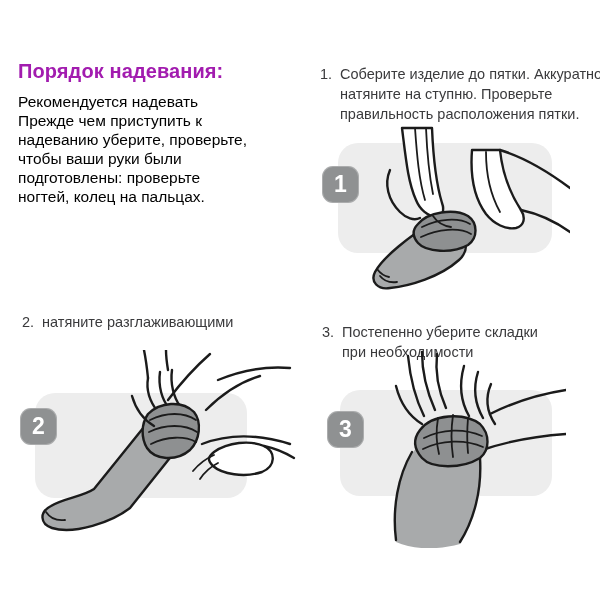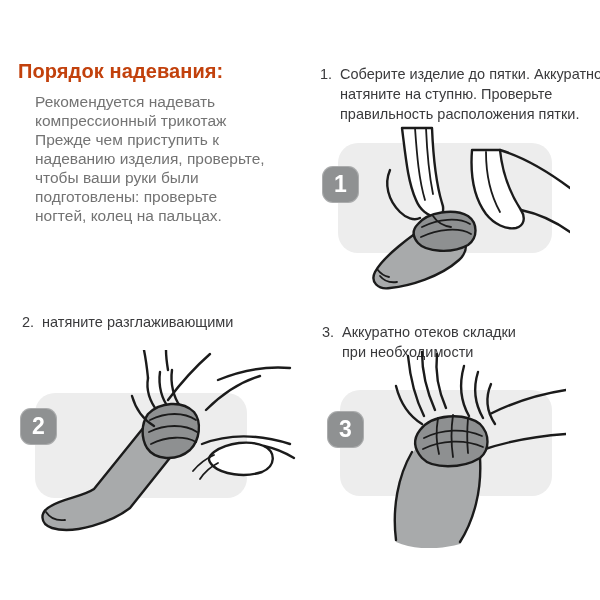--- a/index.html
+++ b/index.html
@@ -2,25 +2,25 @@
 <html><head>
 <meta charset="utf-8">
 <style>
   html,body{margin:0;padding:0;background:#fff;}
   #sheet{
     position:relative;width:600px;height:600px;background:#fff;overflow:hidden;
     font-family:"Liberation Sans","DejaVu Sans",sans-serif;
   }
   .title{
     position:absolute;left:18px;top:60px;margin:0;
-    font-size:20px;font-weight:700;color:#c2410c;letter-spacing:0.1px;
+    font-size:20px;font-weight:700;color:#a21caf;letter-spacing:0.1px;
   }
   .intro{
-    position:absolute;left:35px;top:92px;width:280px;
-    font-size:15.5px;line-height:19px;color:#737373;
+    position:absolute;left:18px;top:92px;width:280px;
+    font-size:15.5px;line-height:19px;color:#000000;
   }
   .intro span{display:block;white-space:nowrap;}
   .cap{
     position:absolute;display:flex;gap:7px;
     font-size:14.5px;line-height:20px;color:#3a3a3c;
   }
   .cap .num{min-width:13px;}
   .cap .lines span{display:block;white-space:nowrap;}
   .fig{position:absolute;}
   .panel{position:absolute;background:#ededed;border-radius:20px;z-index:1;}
@@ -40,23 +40,22 @@
 </style>
 </head>
 <body>
 
 <div id="sheet">
 
   <h1 class="title">Порядок надевания:</h1>
 
   <div class="intro">
     <span>Рекомендуется надевать</span>
-    <span>компрессионный трикотаж</span>
     <span>Прежде чем приступить к</span>
-    <span>надеванию изделия, проверьте,</span>
+    <span>надеванию уберите, проверьте,</span>
     <span>чтобы ваши руки были</span>
     <span>подготовлены: проверьте</span>
     <span>ногтей, колец на пальцах.</span>
   </div>
 
   <div class="cap" style="left:320px;top:64px;">
     <span class="num">1.</span>
     <span class="lines">
       <span>Соберите изделие до пятки. Аккуратно</span>
       <span>натяните на ступню. Проверьте</span>
@@ -138,21 +137,21 @@
       </g>
     </svg>
     <div class="badge" style="left:12px;top:58px;">
       <span>2</span>
     </div>
   </div>
 
   <div class="cap" style="left:322px;top:322px;">
     <span class="num">3.</span>
     <span class="lines">
-      <span>Аккуратно отеков складки</span>
+      <span>Постепенно уберите складки</span>
       <span>при необходимости</span>
     </span>
   </div>
 
   <div class="fig" style="left:316px;top:350px;width:250px;height:198px;">
     <div class="panel" style="left:24px;top:40px;width:212px;height:106px;"></div>
     <svg width="250" height="198" viewBox="0 0 250 198">
       <g>
         <path class="art-line" d="M92,6 C94,26 99,48 108,66"></path>
         <path class="art-line" d="M106,2 C106,22 111,42 119,60"></path>

